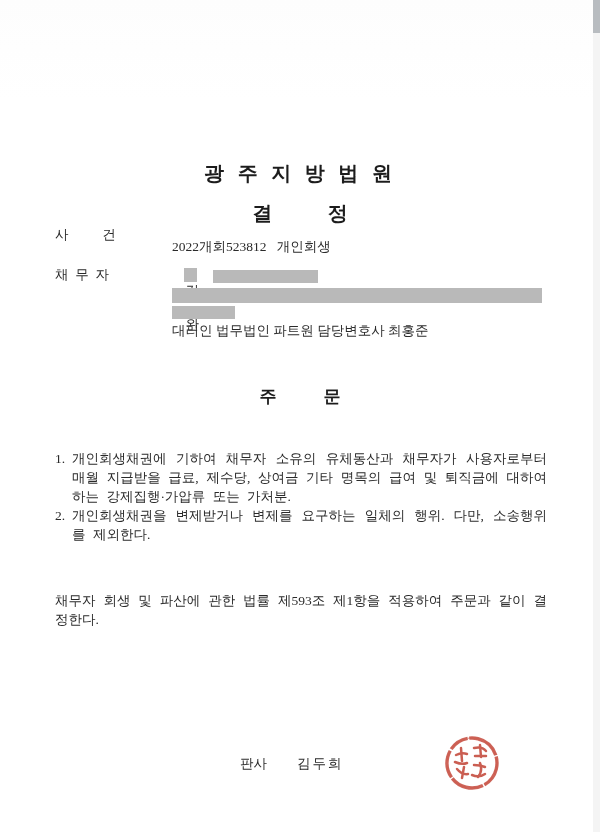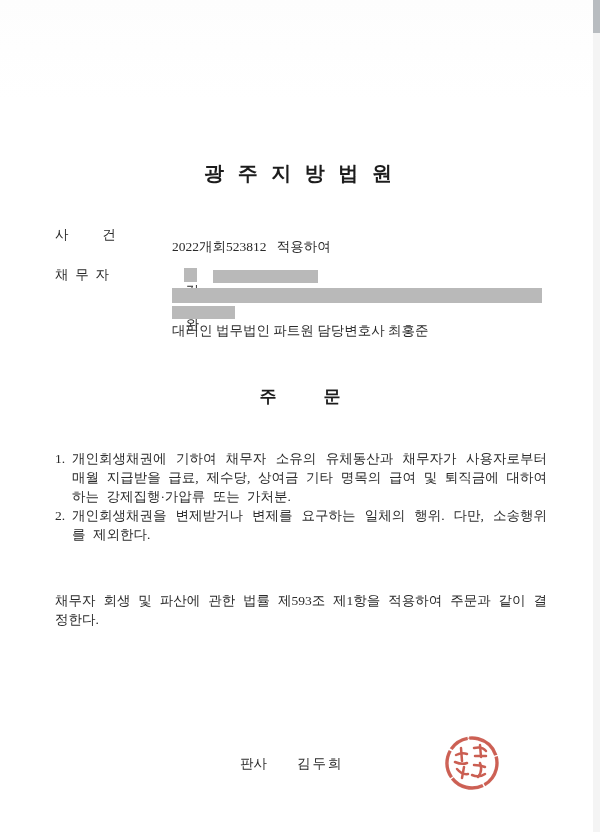--- a/index.html
+++ b/index.html
@@ -112,23 +112,24 @@
 </head>
 <body>
 
 <div class="page">
 
   <div class="scrollbar-track">
     <div class="scrollbar-thumb"></div>
   </div>
 
   <div class="court-name">광 주 지 방 법 원</div>
+  <div class="doc-title">결          정</div>
 
   <div class="info-label case-row-label">사          건</div>
-  <div class="info-value case-row-value">2022개회523812   적용하여</div>
+  <div class="info-value case-row-value">2022개회523812   개인회생</div>
 
   <div class="info-label debtor-label">채  무  자</div>
   <div class="info-value debtor-name">
     <span class="name-part">김</span>
     <span class="gap"></span>
     <span class="name-part">완</span>
   </div>
 
   <div class="redaction redact-mid-name"></div>
   <div class="redaction redact-line1"></div>

